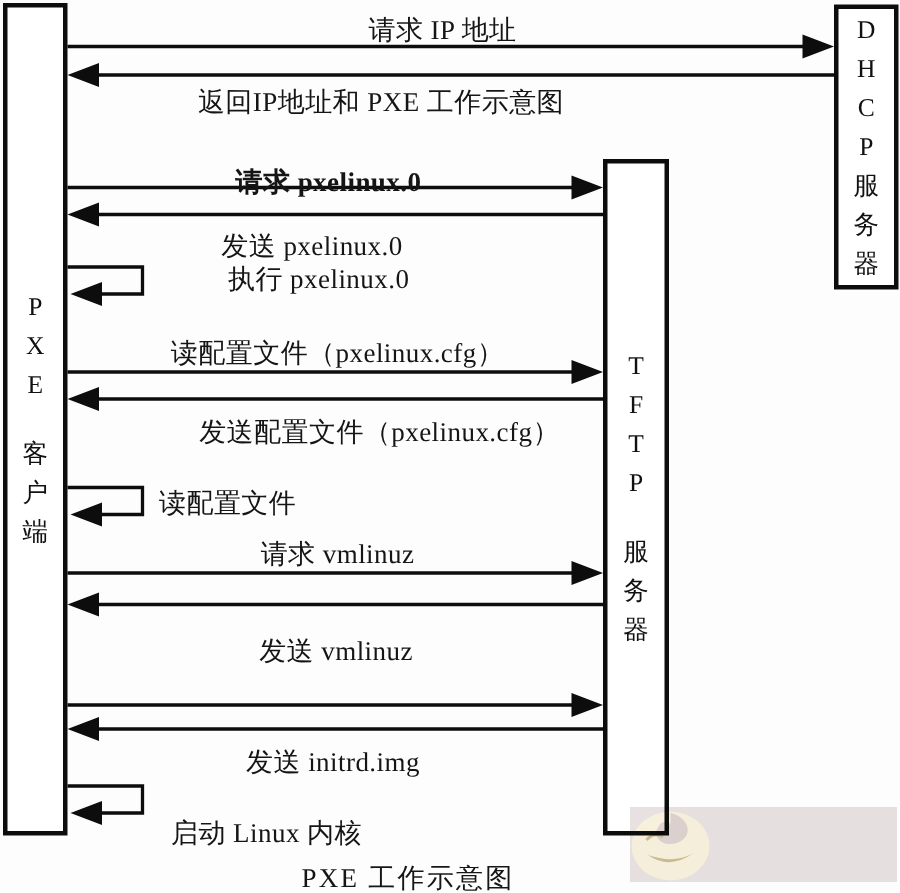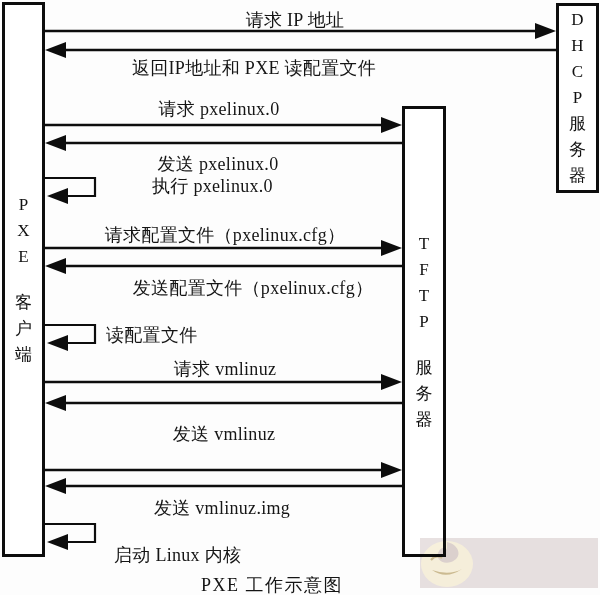--- a/index.html
+++ b/index.html
@@ -105,27 +105,27 @@
         <div class="vchar">P</div>
         <div class="vgap"></div>
         <div class="vchar">服</div>
         <div class="vchar">务</div>
         <div class="vchar">器</div>
       </div>
   </div>
 
   <div class="label-layer" id="label-layer">
       <div class="msg-label centered" style="left: 295px; top: 8px;">请求 IP 地址</div>
-      <div class="msg-label centered" style="left: 254px; top: 56px;">返回IP地址和 PXE 读配置文件</div>
-      <div class="msg-label centered" style="left: 219px; top: 97px;">请求 pxelinux.0</div>
-      <div class="msg-label centered" style="left: 218px; top: 152px;">发送 pxelinux.0</div>
+      <div class="msg-label centered" style="left: 254px; top: 56px;">返回IP地址和 PXE 工作示意图</div>
+      <div class="msg-label centered" style="left: 219px; top: 109px; font-weight: bold;">请求 pxelinux.0</div>
+      <div class="msg-label centered" style="left: 208px; top: 152px;">发送 pxelinux.0</div>
       <div class="msg-label" style="left: 108px; top: 174px; margin-left: 44px;">执行 pxelinux.0</div>
-      <div class="msg-label centered" style="left: 225px; top: 223px;">请求配置文件（pxelinux.cfg）</div>
+      <div class="msg-label centered" style="left: 225px; top: 223px;">读配置文件（pxelinux.cfg）</div>
       <div class="msg-label centered" style="left: 225px; top: 276px; margin-left: 28px;">发送配置文件（pxelinux.cfg）</div>
       <div class="msg-label centered" style="left: 225px; top: 357px;">请求 vmlinuz</div>
       <div class="msg-label" style="left: 106px; top: 323px;">读配置文件</div>
       <div class="msg-label centered" style="left: 224px; top: 422px;">发送 vmlinuz</div>
-      <div class="msg-label centered" style="left: 222px; top: 496px;">发送  vmlinuz.img</div>
+      <div class="msg-label centered" style="left: 222px; top: 496px;">发送  initrd.img</div>
       <div class="msg-label" style="left: 114px; top: 543px;">启动 Linux 内核</div>
     </div>
 
   <div class="caption">PXE 工作示意图</div>
 </div>
 
 </body></html>

